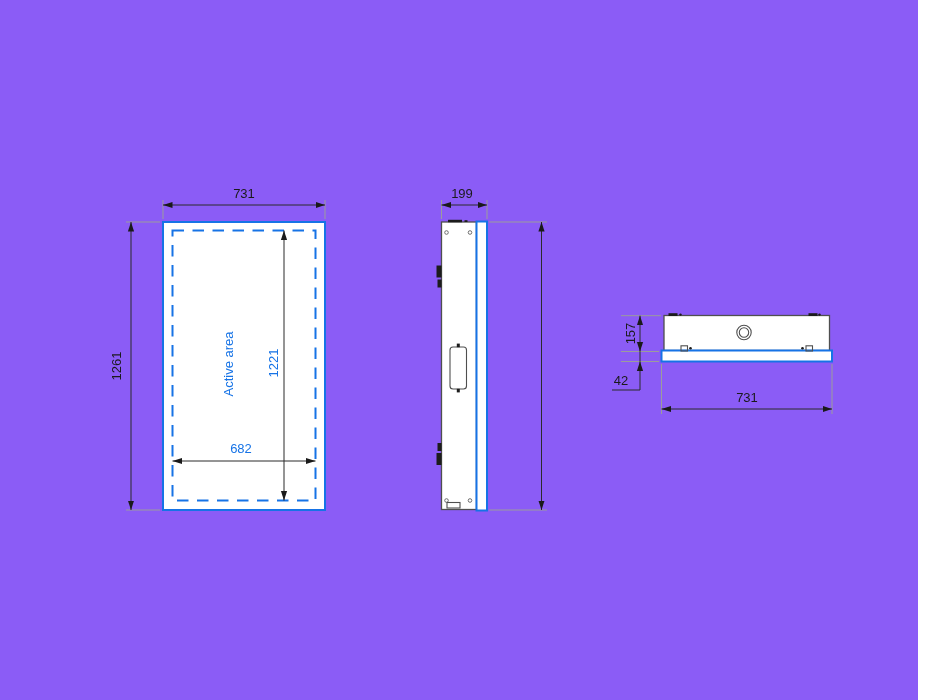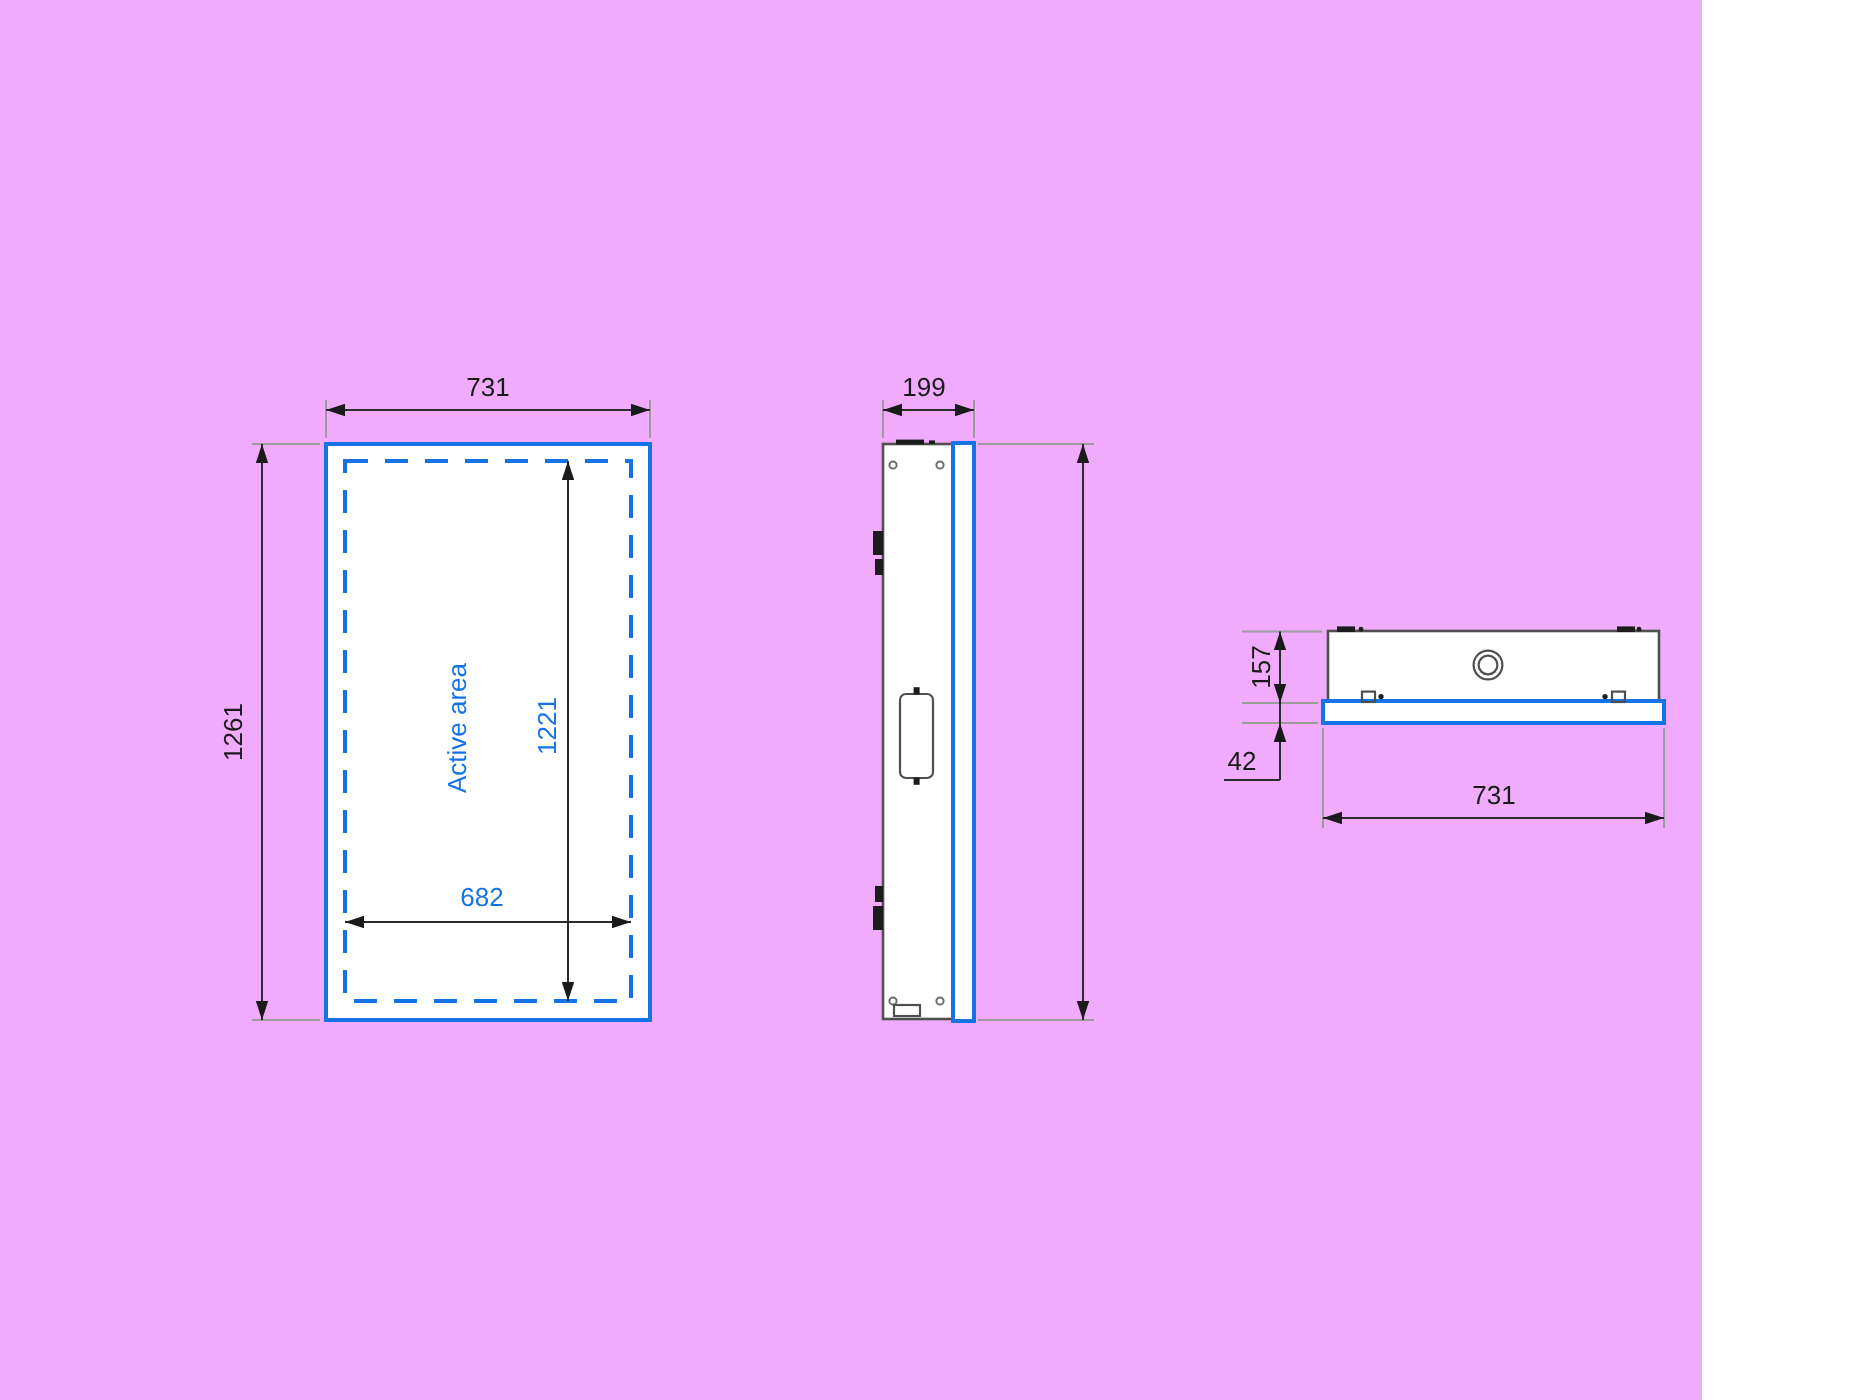--- a/index.html
+++ b/index.html
@@ -1,16 +1,16 @@
 <!DOCTYPE html>
 <html><head>
 <meta charset="utf-8">
 <style>
   html,body{margin:0;padding:0;background:#ffffff;}
-  .canvas{position:relative;width:851px;height:700px;background:#f0abfc;overflow:hidden;
+  .canvas{position:relative;width:918px;height:700px;background:#8b5cf6;overflow:hidden;
           font-family:"Liberation Sans", sans-serif;}
   svg{display:block;}
   .frame{fill:#ffffff;stroke:#1673e6;stroke-width:2;}
   .frame-dash{fill:none;stroke:#1673e6;stroke-width:2;stroke-dasharray:11.5 8.5;}
   .bluepart{fill:#ffffff;stroke:#1673e6;stroke-width:2;}
   .graybox{fill:#ffffff;stroke:#4f4f4f;stroke-width:1.3;}
   .detail{fill:none;stroke:#4f4f4f;stroke-width:1.1;}
   .detail-thin{fill:none;stroke:#6e6e6e;stroke-width:1;}
   .mark{fill:#1c1c1c;stroke:none;}
   .ext{stroke:#9c9c9c;stroke-width:1;fill:none;}

